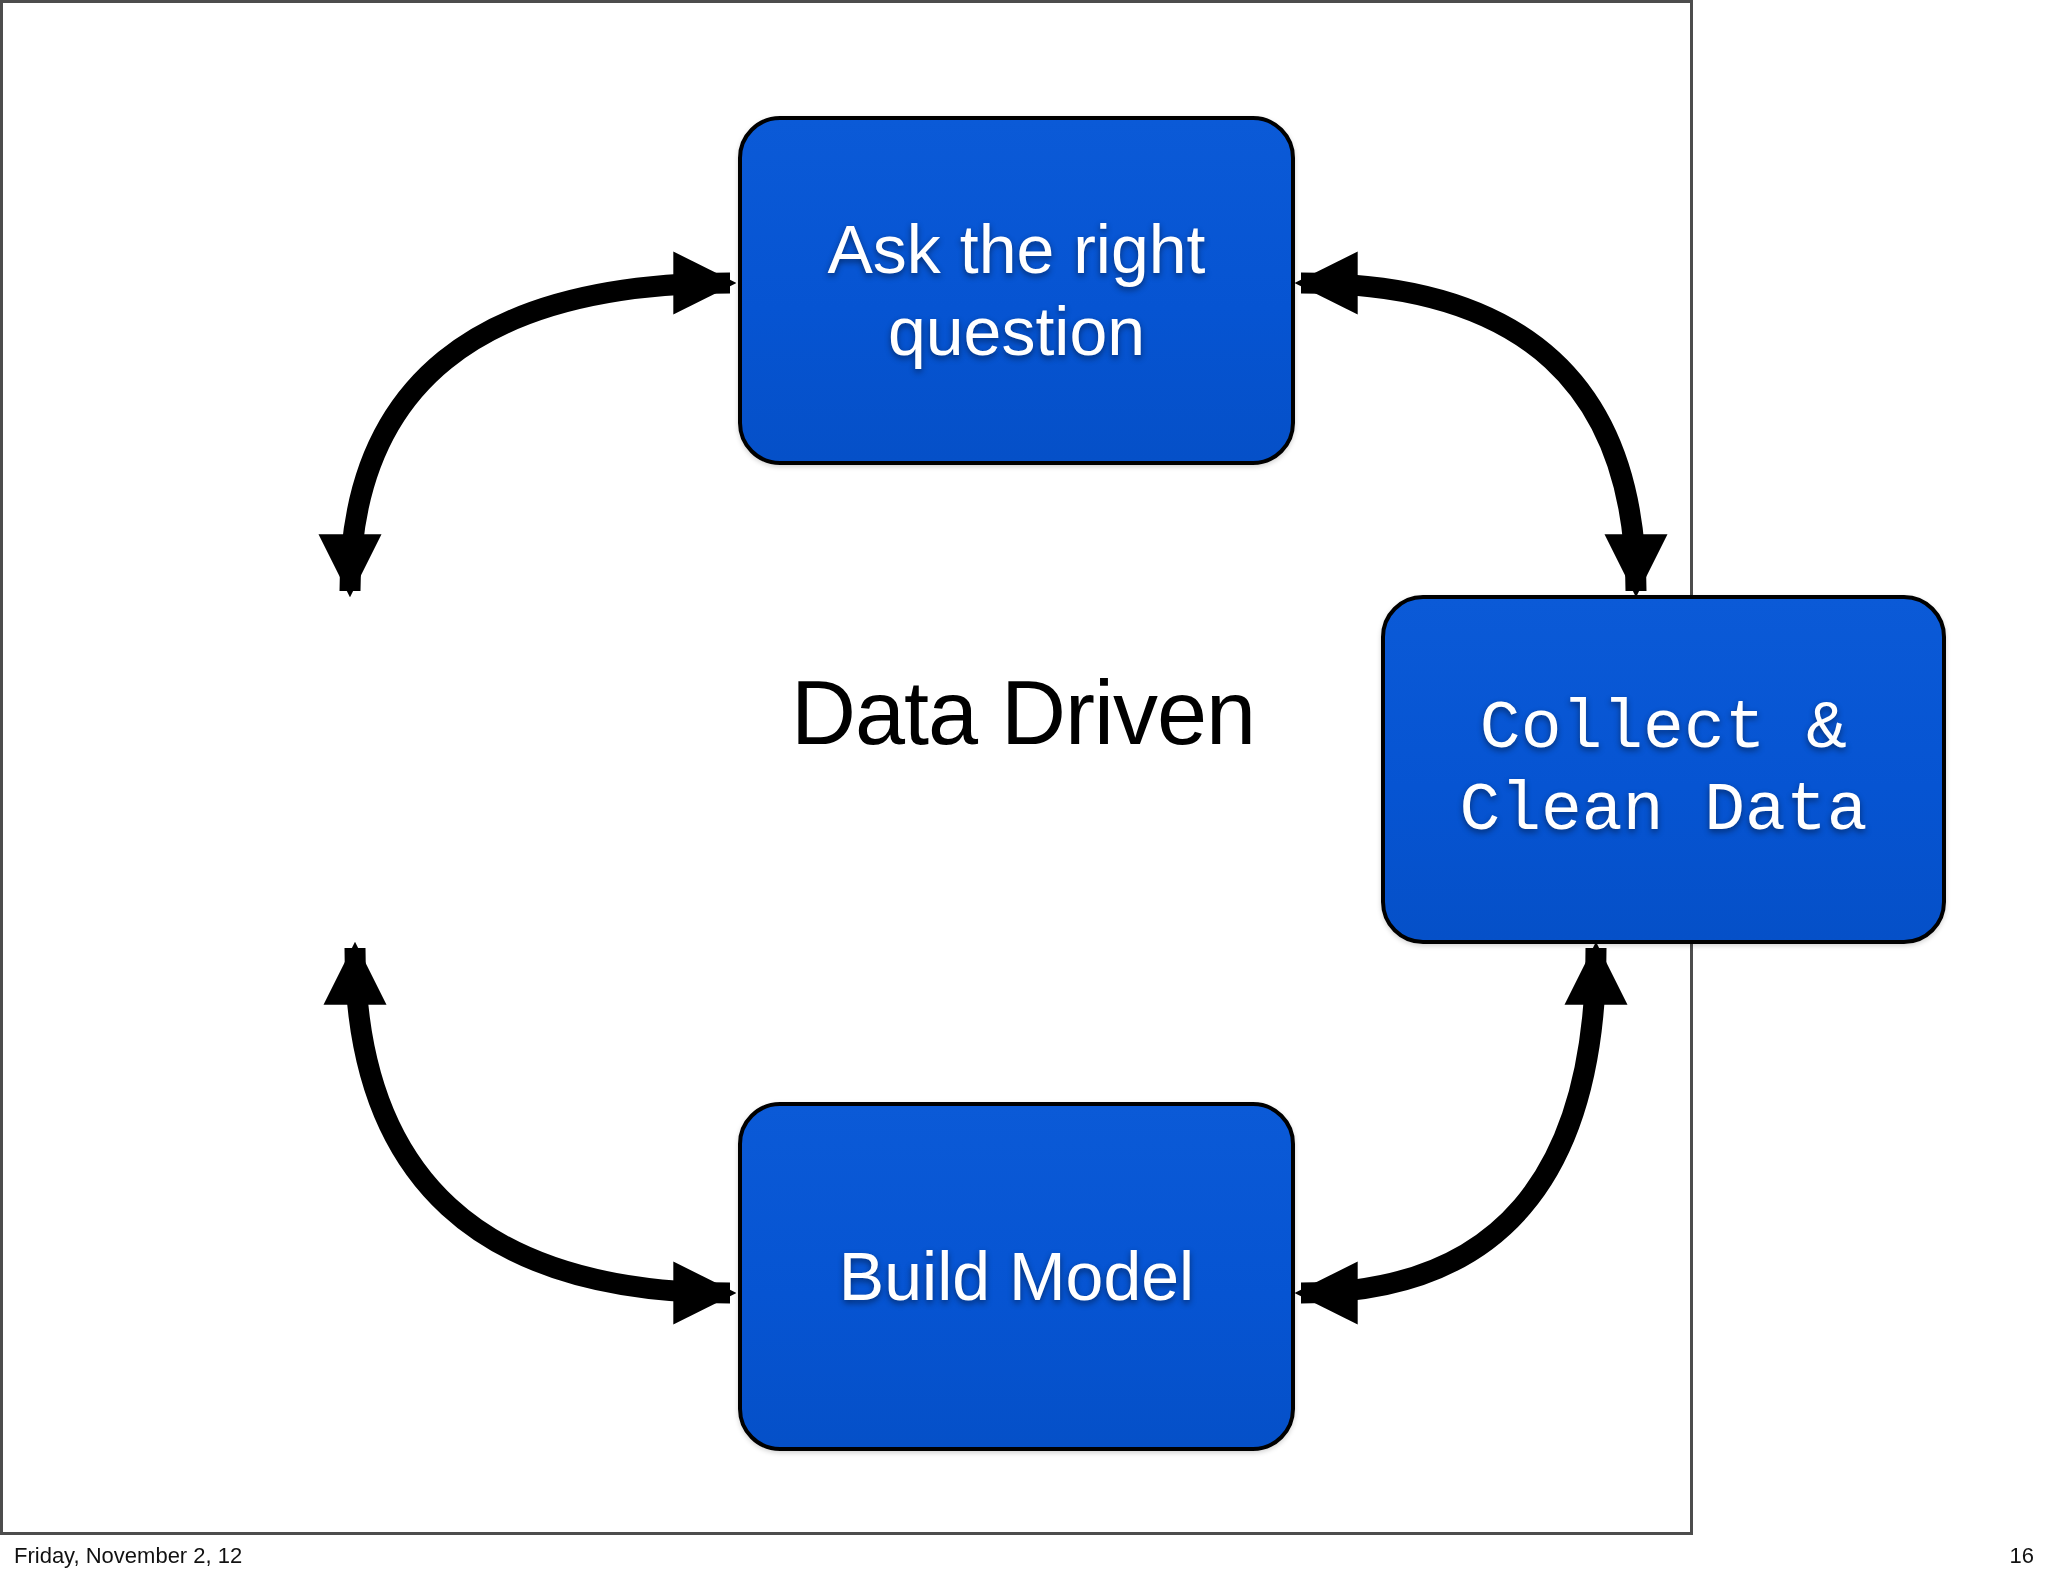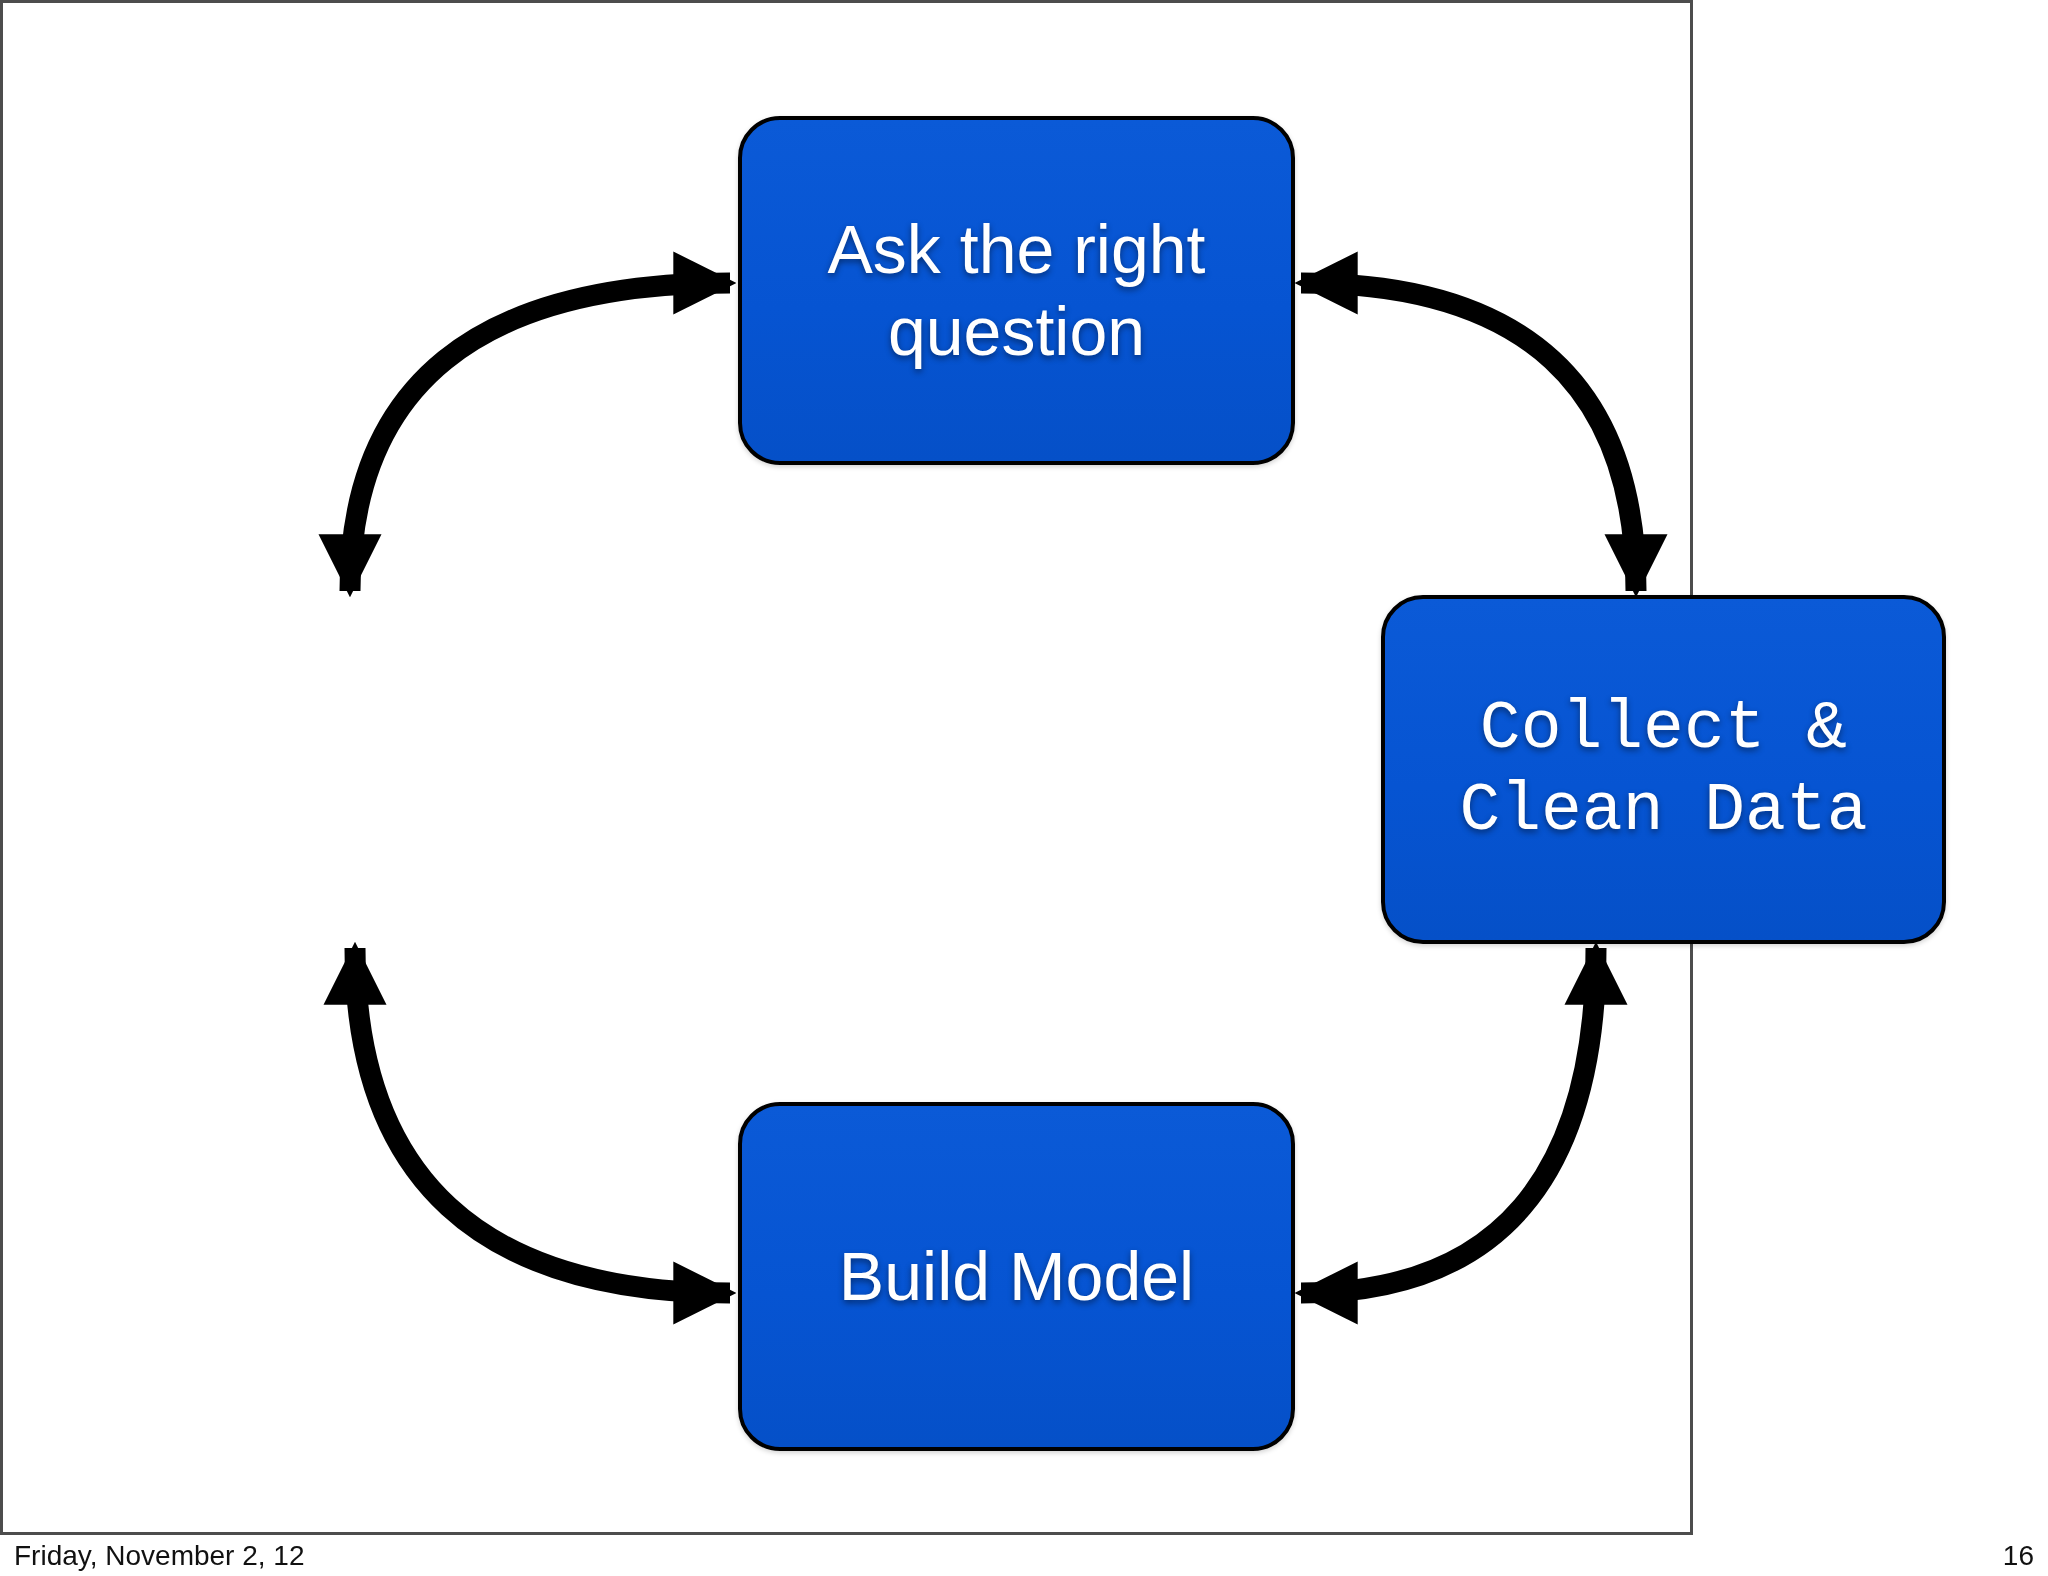--- a/index.html
+++ b/index.html
@@ -59,21 +59,21 @@
   .footer {
     position: absolute;
     left: 0; top: 1535px;
     width: 2048px; height: 41px;
     box-sizing: border-box;
     padding: 0 14px 0 14px;
     display: flex;
     align-items: center;
     justify-content: space-between;
     color: #111111;
-    font-size: 28px;
+    font-size: 22px;
     background: #ffffff;
   }
 </style>
 </head>
 <body>
 
 <div id="page">
   <div class="slide">
 
     <svg class="arrows" viewBox="0 0 2042 1529" xmlns="http://www.w3.org/2000/svg">
@@ -98,20 +98,21 @@
     <div class="node node-right">
       <span class="node-label">Collect &amp; Clean Data</span>
     </div>
 
     <div class="node node-bottom">
       <span class="node-label">Build Model</span>
     </div>
 
 
     <div class="title">
+      <span class="title-line">Data Driven</span>
     </div>
 
   </div>
 
   <div class="footer">
     <span class="date">Friday, November 2, 12</span>
     <span class="pageno">16</span>
   </div>
 </div>
 

